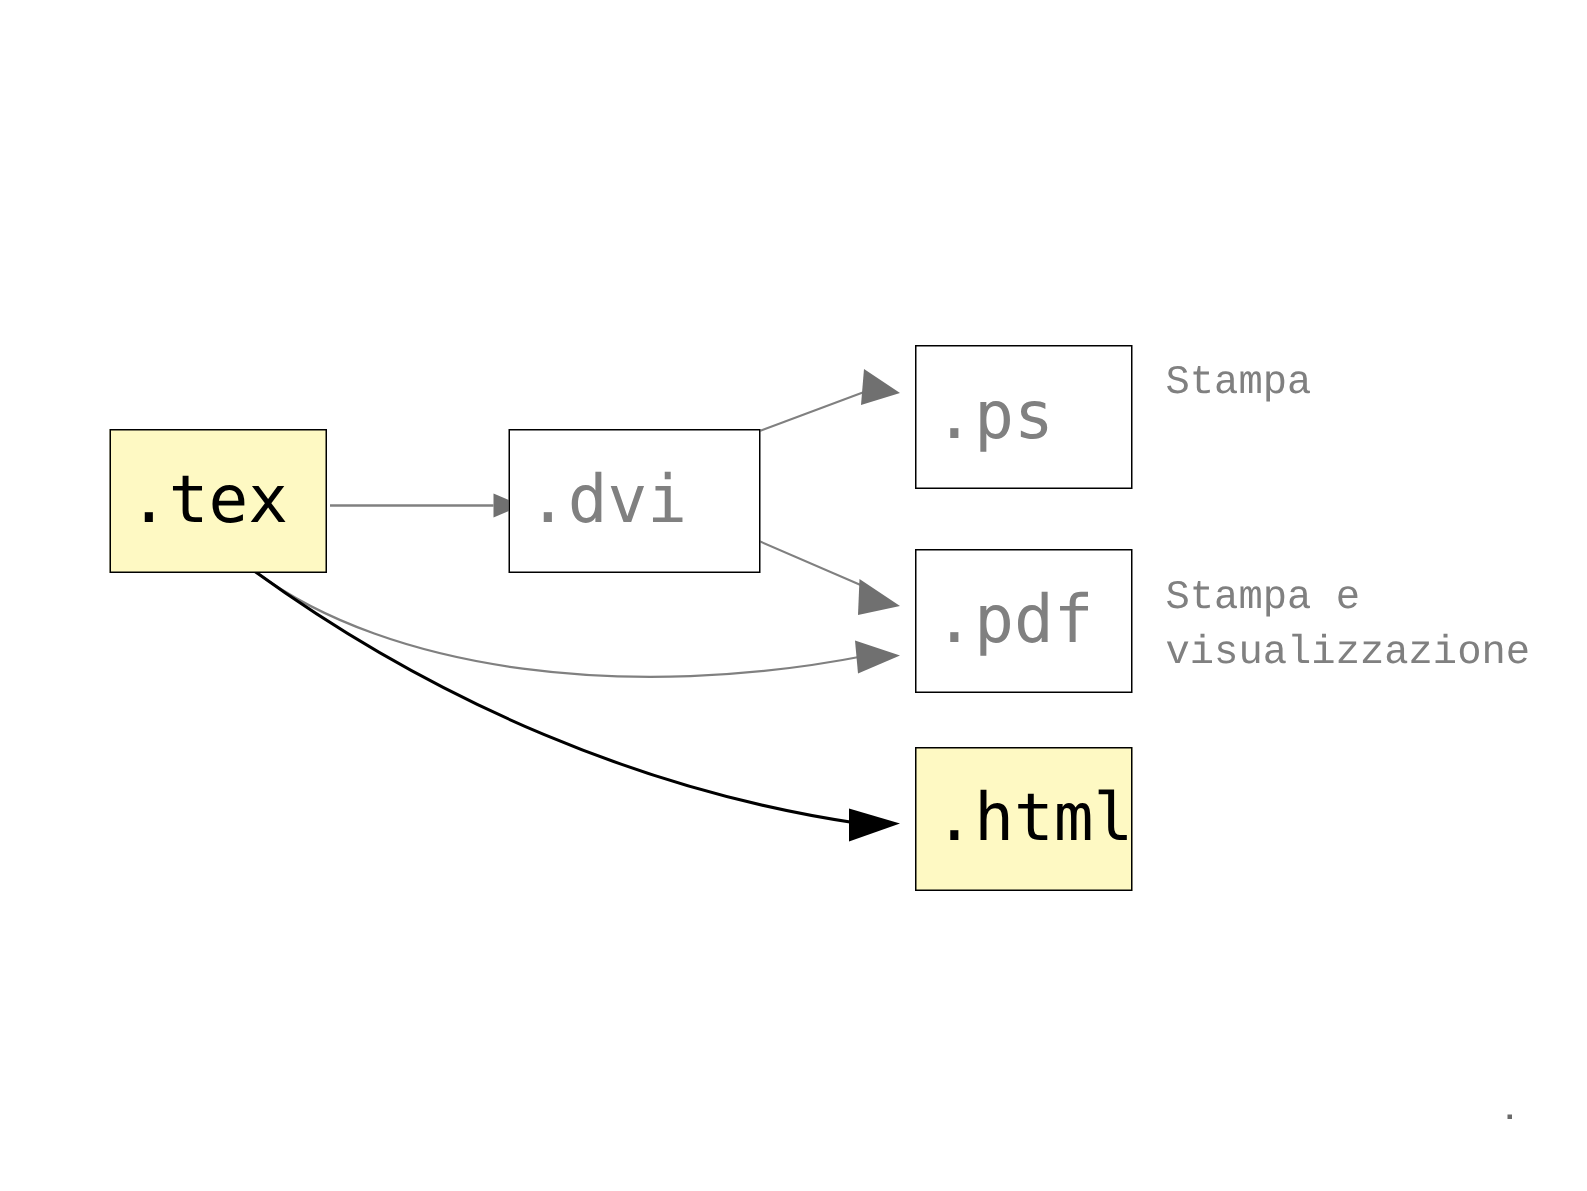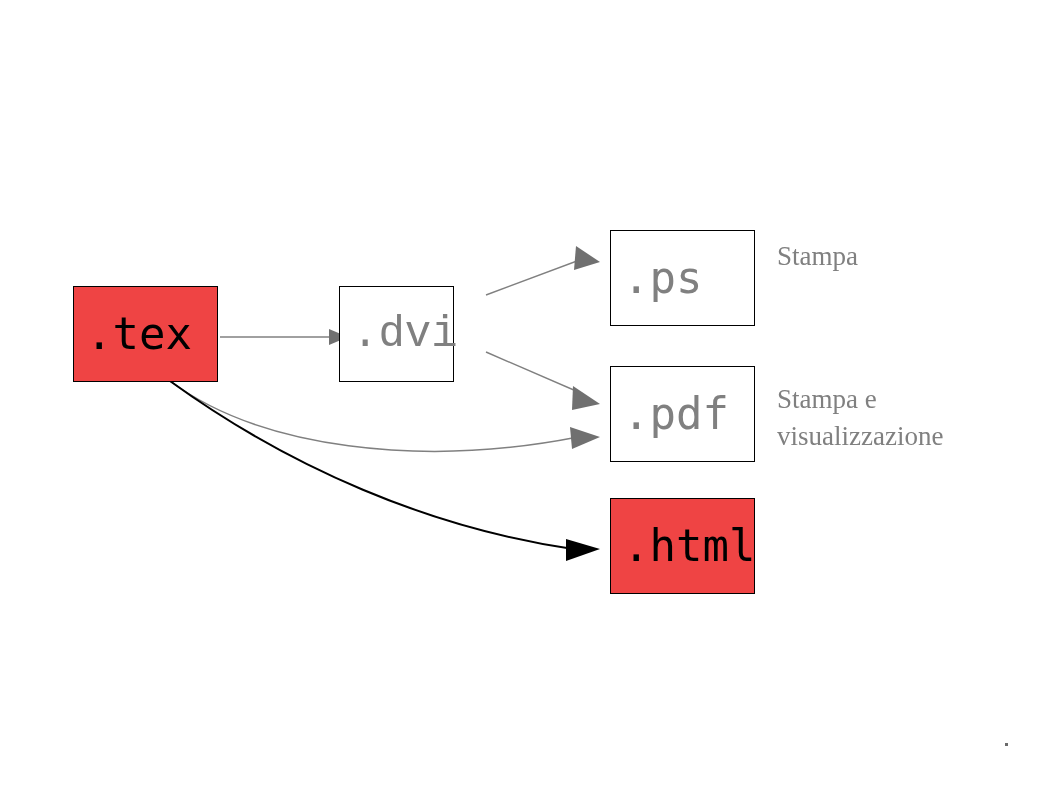--- a/index.html
+++ b/index.html
@@ -30,31 +30,31 @@
     align-items: center;
     justify-content: flex-start;
     font-family: "DejaVu Sans Mono", monospace;
     font-size: 44px;
     line-height: 1;
     letter-spacing: 0px;
     white-space: nowrap;
     padding-left: 12px;
   }
   .node-filled {
-    background: #ef4444;
+    background: #fef9c3;
     color: #000000;
   }
   .node-plain {
     background: #ffffff;
     color: #808080;
   }
   .annotation {
     position: absolute;
     color: #808080;
-    font-family: Liberation Serif, serif;
+    font-family: Liberation Mono, monospace;
     font-size: 27px;
     line-height: 1.38;
     white-space: pre-line;
   }
   .corner-dot {
     position: absolute;
     width: 3px;
     height: 3px;
     background: #6a6a6a;
   }
@@ -89,21 +89,21 @@
     <g>
       <path d="M 170,381 C 290,468 430,528 573,549" fill="none" stroke="#000000" stroke-width="2"></path>
       <polygon points="566,539 600,549 566,561" fill="#000000"></polygon>
     </g>
   </svg>
 
   <div class="node node-filled" style="left:73px; top:286px; width:145px; height:96px;">
     <span>.tex</span>
   </div>
 
-  <div class="node node-plain" style="left:339px; top:286px; width:115px; height:96px;font-family:Liberation Mono, monospace;">
+  <div class="node node-plain" style="left:339px; top:286px; width:168px; height:96px;">
     <span>.dvi</span>
   </div>
 
   <div class="node node-plain" style="left:610px; top:210px; width:145px; height:96px;margin-top:20px;">
     <span>.ps</span>
   </div>
 
   <div class="node node-plain" style="left:610px; top:366px; width:145px; height:96px;text-align:right;">
     <span>.pdf</span>
   </div>

